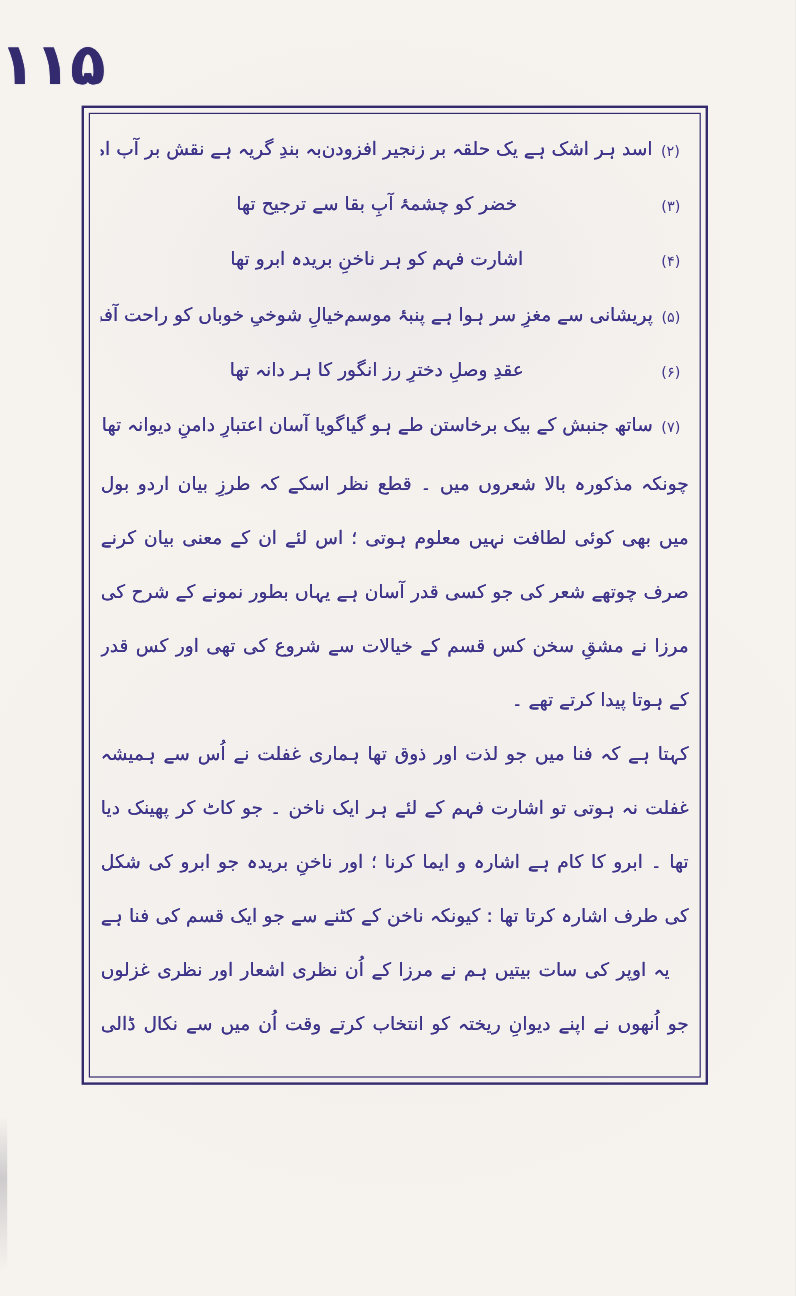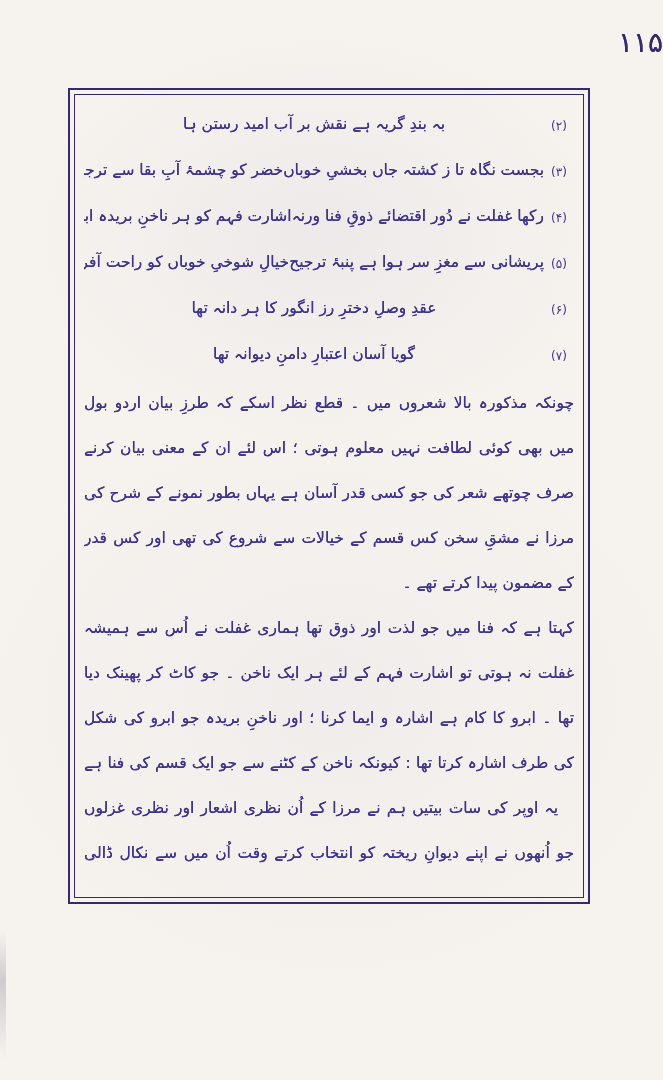--- a/index.html
+++ b/index.html
@@ -20,22 +20,22 @@
     font-family:"DejaVu Sans", sans-serif;
     color:var(--ink);
   }
   
   .edge-shade-left{
     position:absolute;left:0;top:930px;width:6px;height:130px;
     background:linear-gradient(to bottom, rgba(90,85,110,0), rgba(90,85,110,0.25) 40%, rgba(90,85,110,0.08) 80%, rgba(90,85,110,0));
   }
   .page-number{
     position:absolute;top:26px;left:0;right:0;
-    text-align:right;
-    font-size:28px;font-weight:normal;
+    text-align:left;
+    font-size:48px;font-weight:bold;
     color:var(--ink-dark);
     text-shadow:0 0 .6px var(--ink-dark);
     direction:rtl;
   }
   
   .frame-outer{
     position:absolute;left:68px;top:88px;
     width:522px;height:816px;
     border:2.5px solid var(--ink-dark);
     box-sizing:border-box;
@@ -90,59 +90,59 @@
 
   <div class="page-number">۱۱۵</div>
 
   <div class="frame-outer">
     <div class="frame-inner">
 
       <div class="couplets">
 
         <div class="couplet-row">
           <span class="verse-num">(۲)</span>
+          <span class="hemistich">اسد ہر اشک ہے یک حلقہ بر زنجیر افزودن</span>
           <span class="hemistich">بہ بندِ گریہ ہے نقش بر آب امید رستن ہا</span>
         </div>
 
         <div class="couplet-row">
           <span class="verse-num">(۳)</span>
-          <span class="hemistich">بجست نگاہ تا ز کشتہ جاں بخشیِ خوباں</span>
           <span class="hemistich">خضر کو چشمۂ آبِ بقا سے ترجیح تھا</span>
         </div>
 
         <div class="couplet-row">
           <span class="verse-num">(۴)</span>
-          <span class="hemistich">رکھا غفلت نے دُور اقتضائے ذوقِ فنا ورنہ</span>
           <span class="hemistich">اشارت فہم کو ہر ناخنِ بریدہ ابرو تھا</span>
         </div>
 
         <div class="couplet-row">
           <span class="verse-num">(۵)</span>
-          <span class="hemistich">پریشانی سے مغزِ سر ہوا ہے پنبۂ ترجیح</span>
+          <span class="hemistich">پریشانی سے مغزِ سر ہوا ہے پنبۂ موسم</span>
           <span class="hemistich">خیالِ شوخیِ خوباں کو راحت آفریں پایا</span>
         </div>
 
         <div class="couplet-row">
           <span class="verse-num">(۶)</span>
           <span class="hemistich">عقدِ وصلِ دخترِ رز انگور کا ہر دانہ تھا</span>
         </div>
 
         <div class="couplet-row">
           <span class="verse-num">(۷)</span>
+          <span class="hemistich">ساتھ جنبش کے بیک برخاستن طے ہو گیا</span>
           <span class="hemistich">گویا آسان اعتبارِ دامنِ دیوانہ تھا</span>
         </div>
 
       </div>
 
       <div class="prose">
         <div class="prose-line">چونکہ مذکورہ بالا شعروں میں ۔ قطع نظر اسکے کہ طرزِ بیان اردو بول چال کے خلاف ہے ۔ خیالات</div>
         <div class="prose-line">میں بھی کوئی لطافت نہیں معلوم ہوتی ؛ اس لئے ان کے معنی بیان کرنے کی ضرورت نہیں ہے ۔</div>
         <div class="prose-line">صرف چوتھے شعر کی جو کسی قدر آسان ہے یہاں بطور نمونے کے شرح کی جاتی ہے ؛ تاکہ معلوم ہو کہ</div>
         <div class="prose-line">مرزا نے مشقِ سخن کس قسم کے خیالات سے شروع کی تھی اور کس قدر کاوش سے وہ نئی قسم</div>
-        <div class="prose-line para-end">کے مضمون پیدا کرتے تھے ۔</div>
+        <div class="prose-line para-end">کے ہوتا پیدا کرتے تھے ۔</div>
 
         <div class="prose-line">کہتا ہے کہ فنا میں جو لذت اور ذوق تھا ہماری غفلت نے اُس سے ہمیشہ دور دور رکھا ۔ اگر یہ</div>
         <div class="prose-line">غفلت نہ ہوتی تو اشارت فہم کے لئے ہر ایک ناخن ۔ جو کاٹ کر پھینک دیا جاتا ہے ۔ ابرو کا کام دیتا</div>
         <div class="prose-line">تھا ۔ ابرو کا کام ہے اشارہ و ایما کرنا ؛ اور ناخنِ بریدہ جو ابرو کی شکل ہوتا ہے وہ بھی فنا کی لذت</div>
         <div class="prose-line">کی طرف اشارہ کرتا تھا : کیونکہ ناخن کے کٹنے سے جو ایک قسم کی فنا ہے لذت اور راحت حاصل ہوتی ہے ؛</div>
 
         <div class="prose-line indent">یہ اوپر کی سات بیتیں ہم نے مرزا کے اُن نظری اشعار اور نظری غزلوں میں سے نقل کی ہیں</div>
         <div class="prose-line">جو اُنھوں نے اپنے دیوانِ ریختہ کو انتخاب کرتے وقت اُن میں سے نکال ڈالی تھیں ۔ گمراہ بھی</div>
       </div>
 

